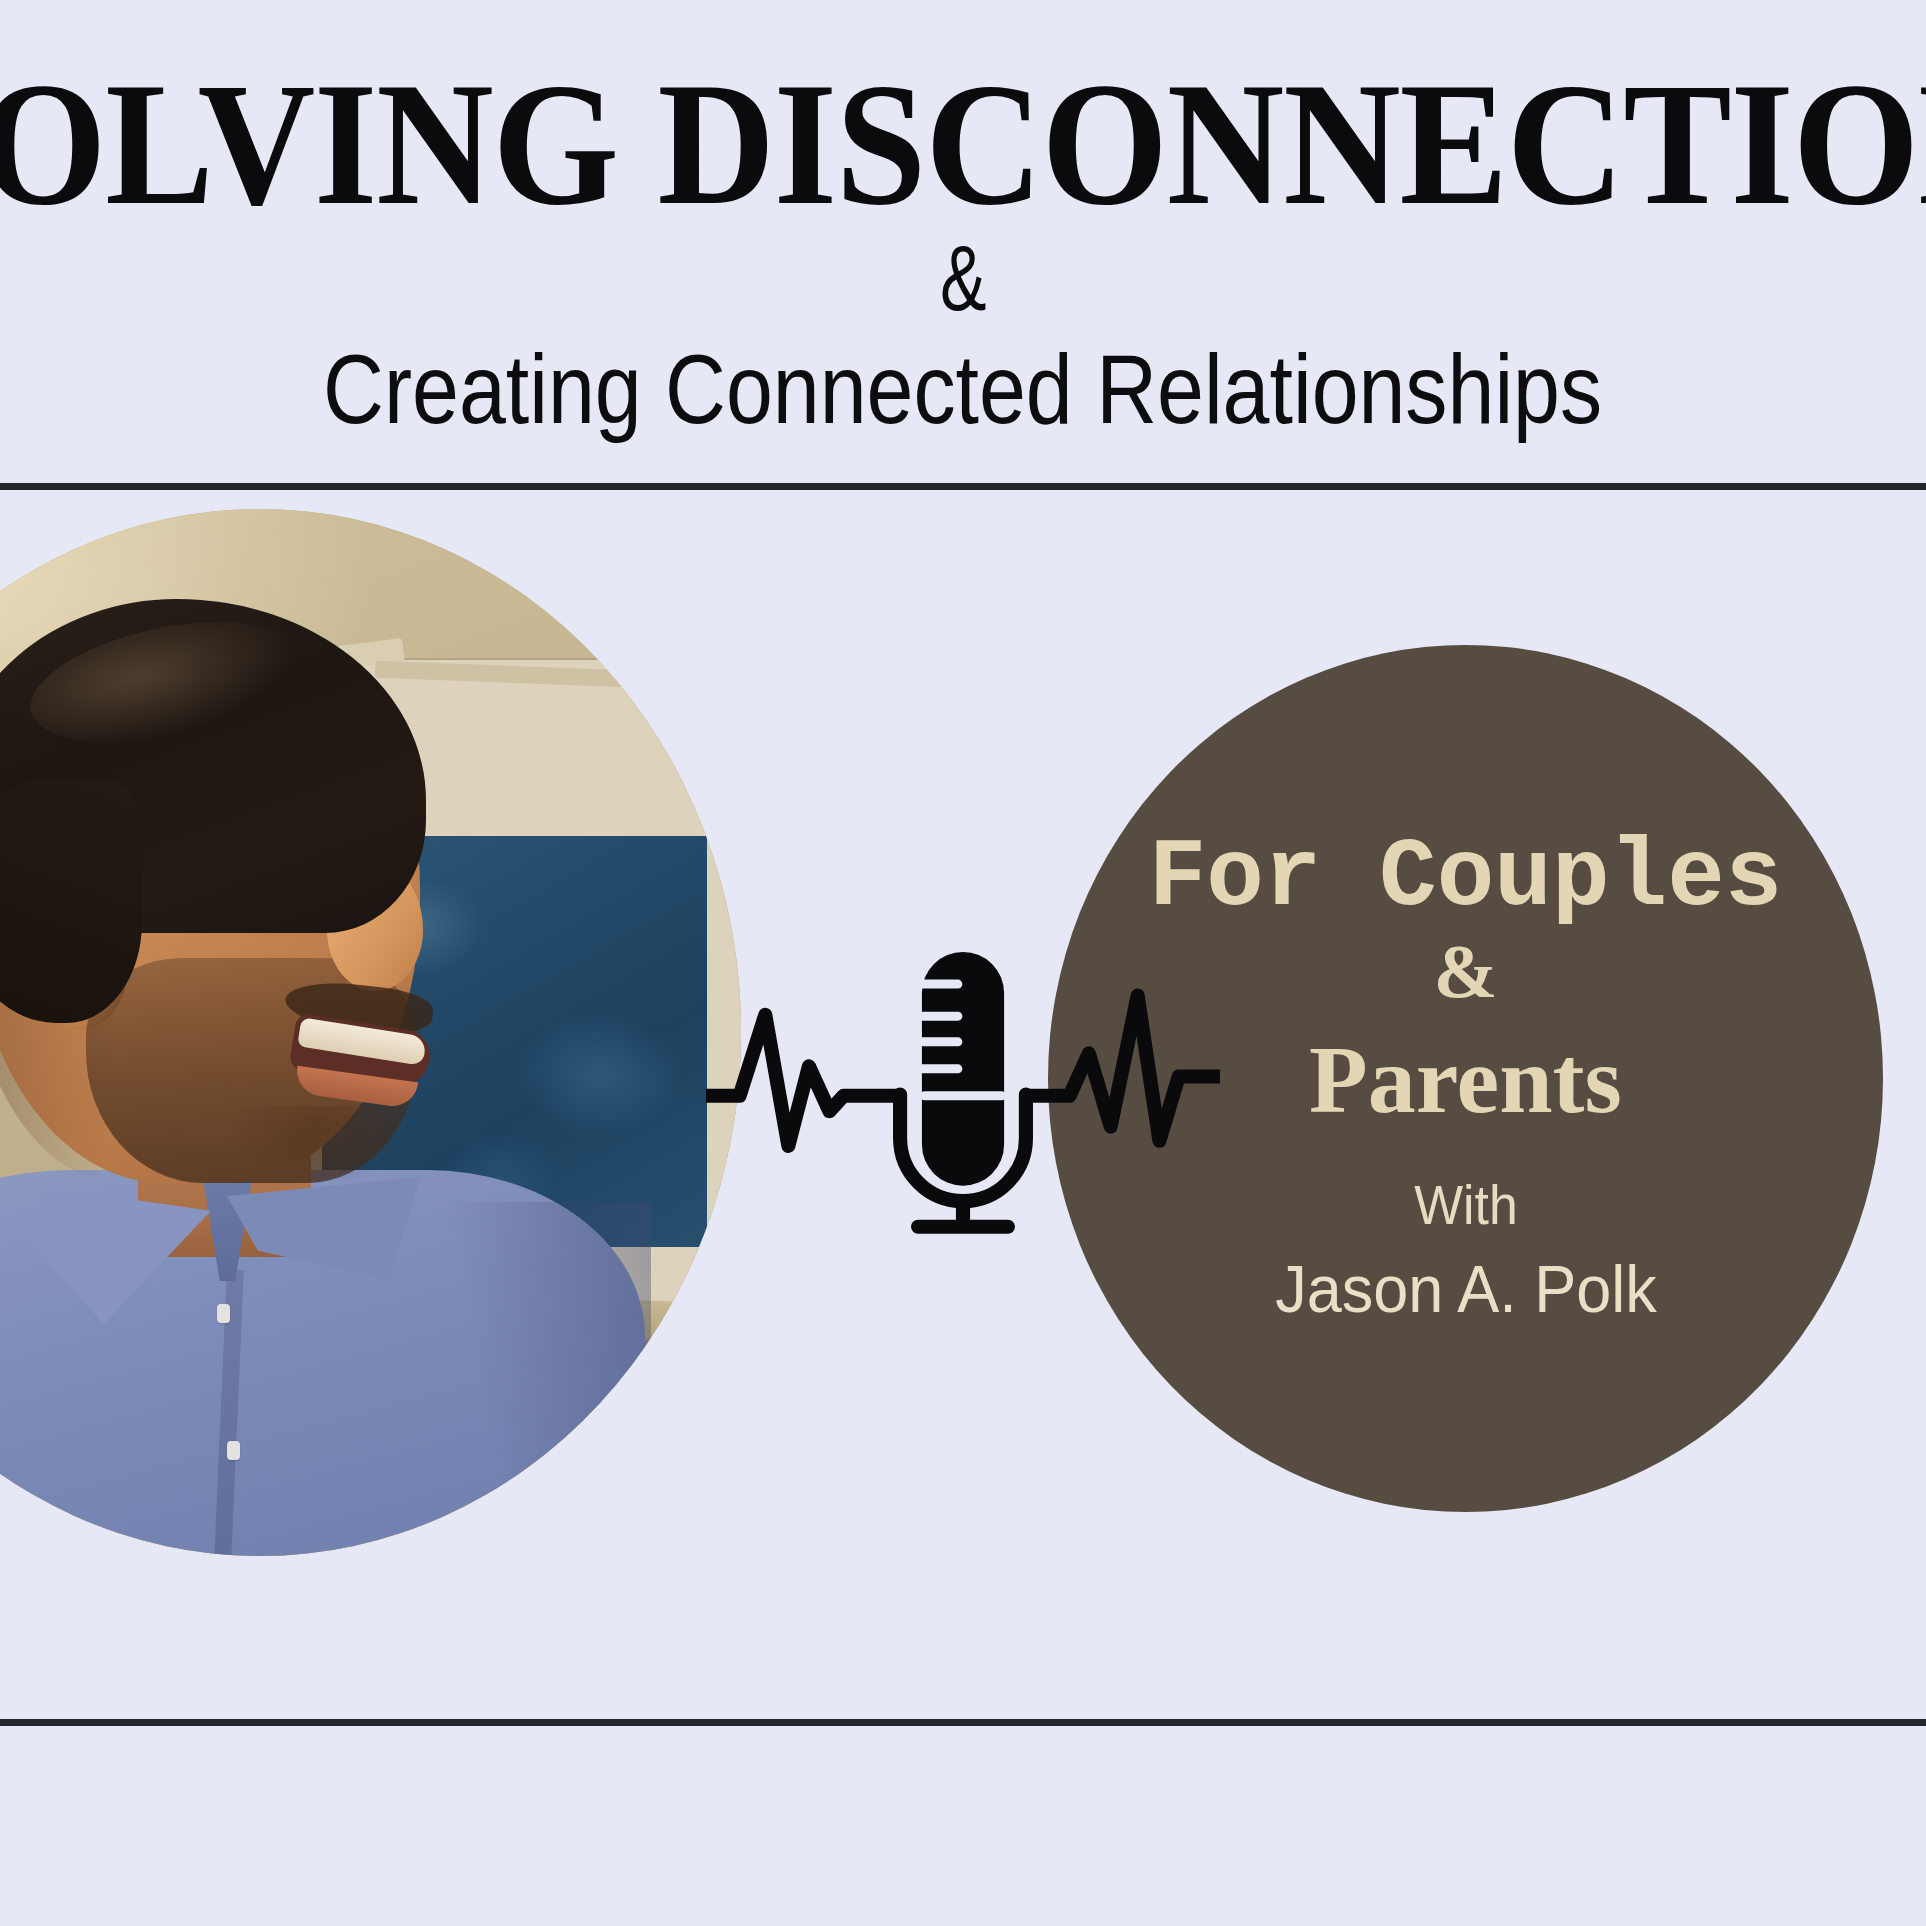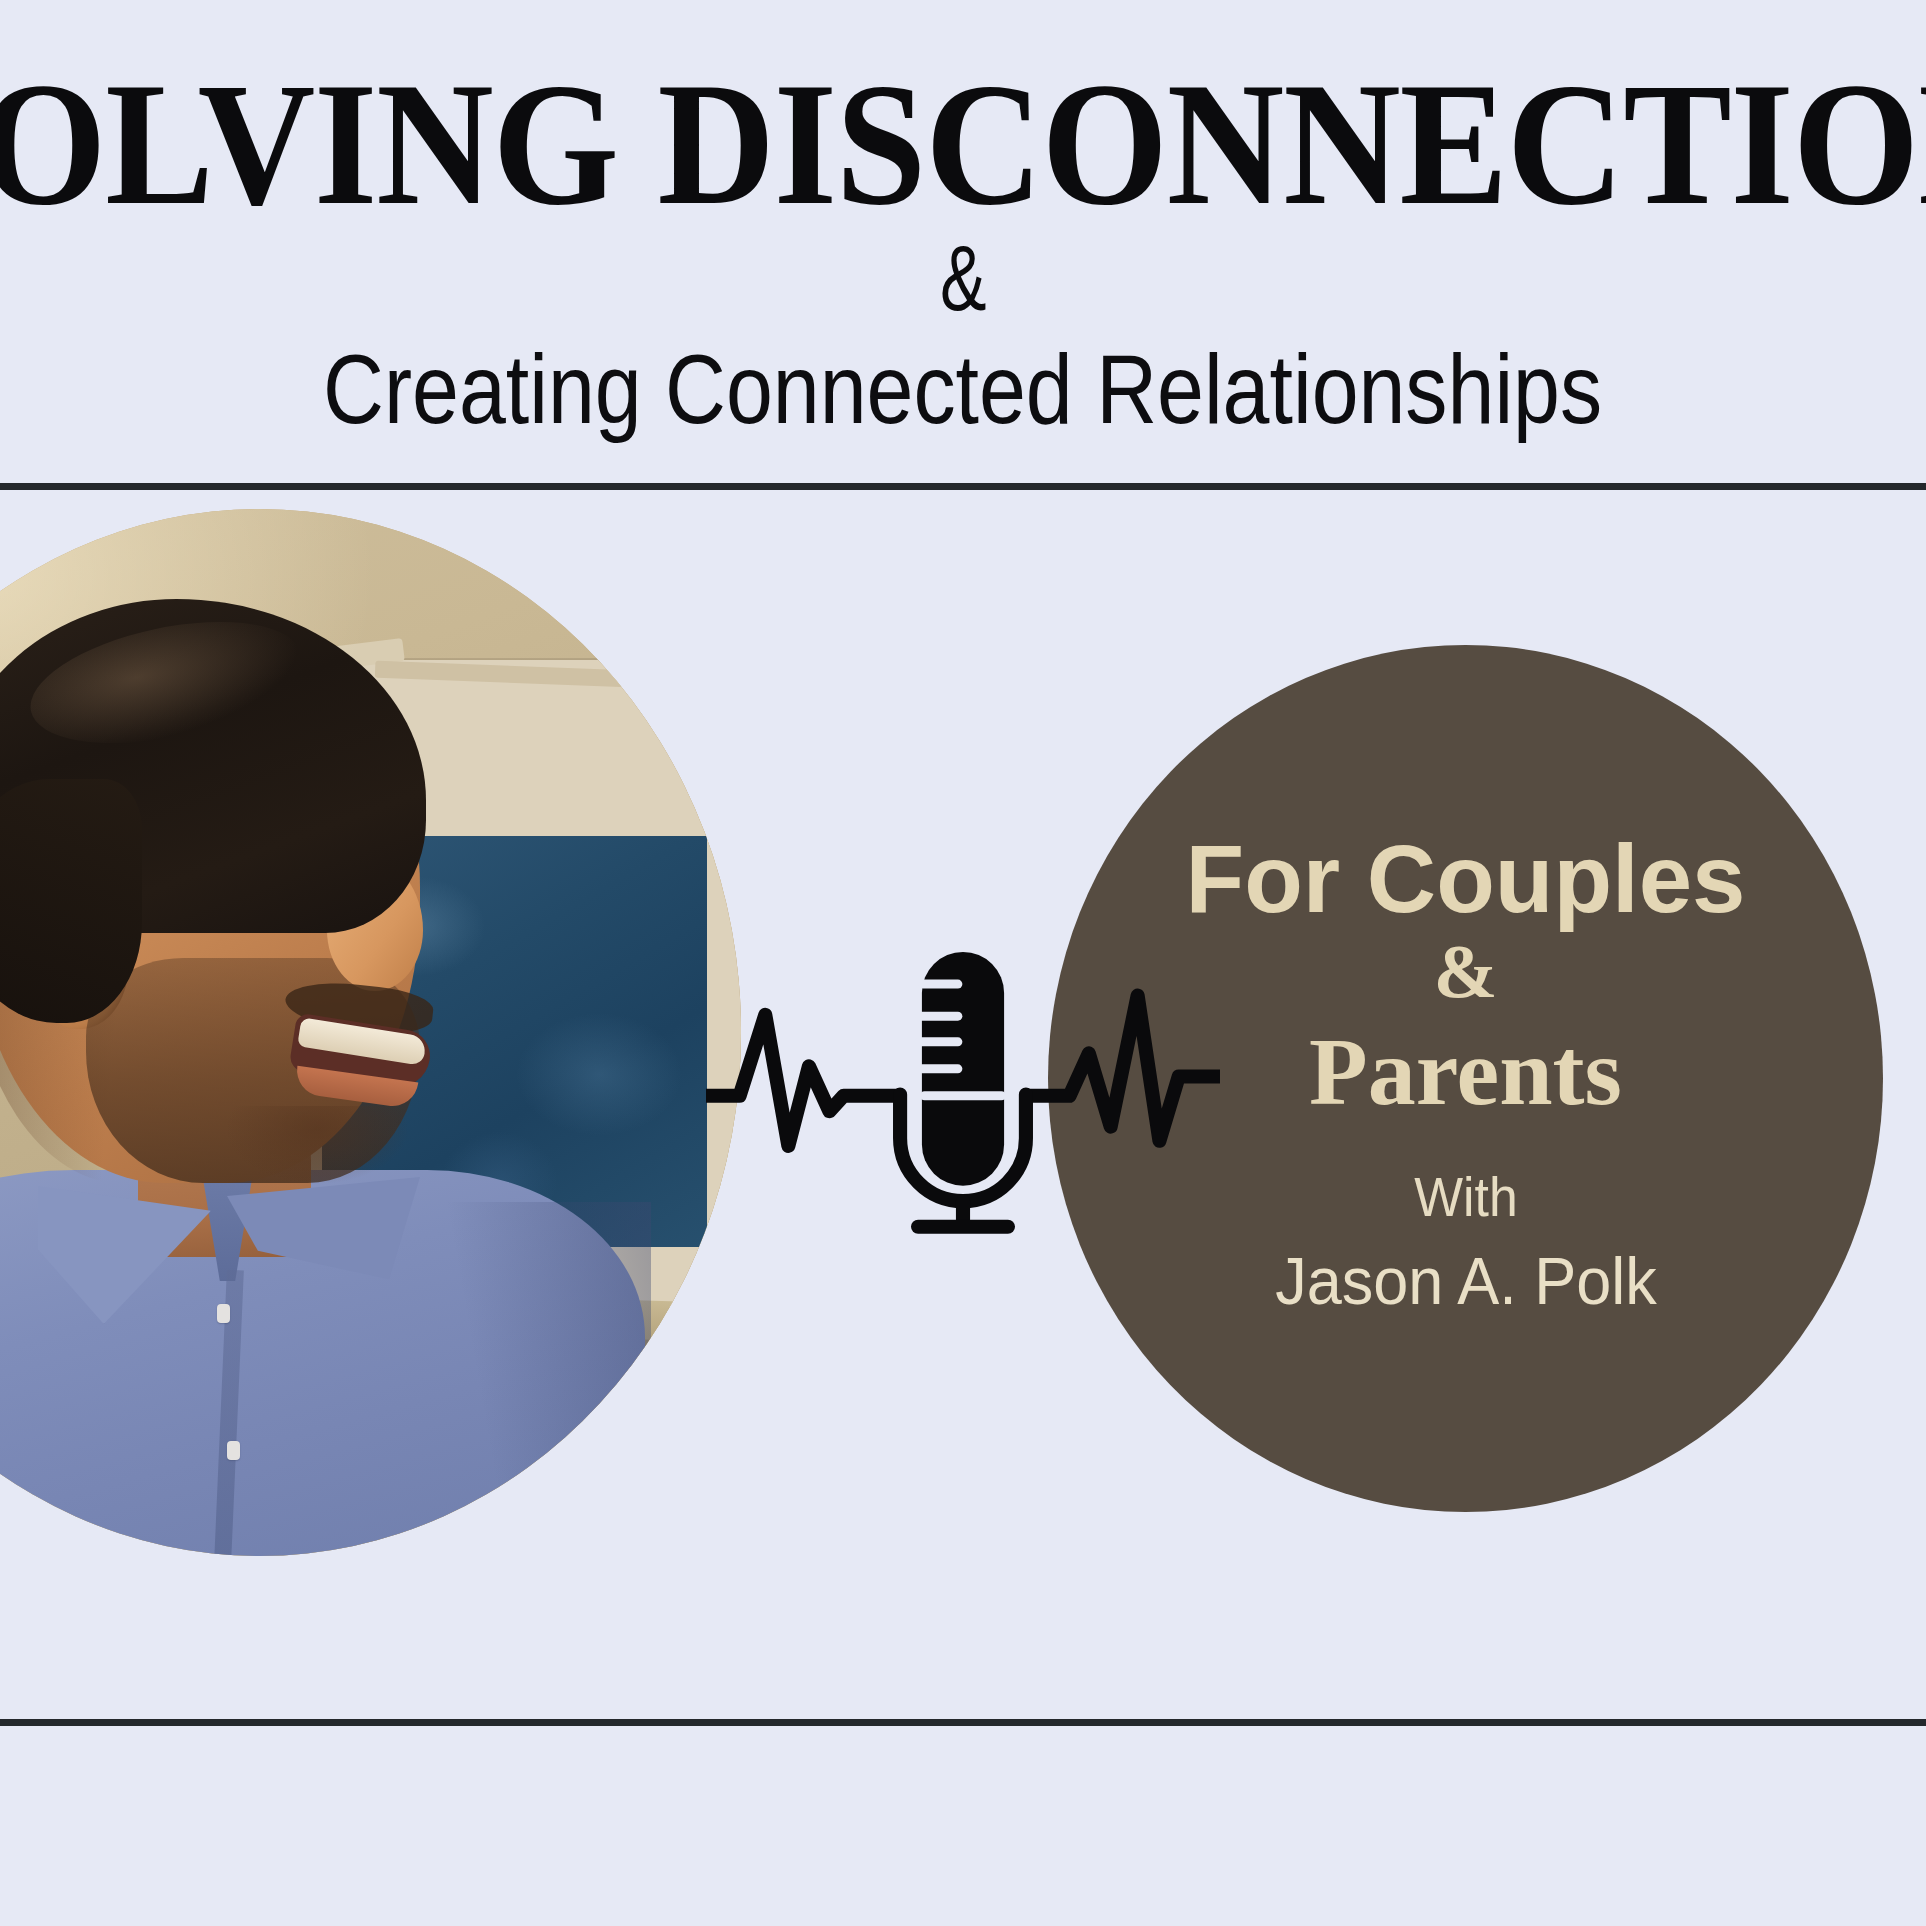--- a/index.html
+++ b/index.html
@@ -290,37 +290,37 @@
     height: 867px;
     border-radius: 50%;
     background: #564c41;
     display: flex;
     flex-direction: column;
     align-items: center;
     justify-content: flex-start;
   }
   .bc-line1 {
     margin-top: 186px;
-    font-family: Liberation Sans, sans-serif;
+    font-family: Liberation Mono, monospace;
     font-weight: 700;
     font-size: 96px;
     line-height: 1.0;
     color: #e3d6b5;
     white-space: nowrap;
   }
   .bc-amp {
     margin-top: 6.4px;
     font-family: "Liberation Serif", "DejaVu Serif", serif;
     font-weight: 700;
     font-size: 77px;
     line-height: 1.0;
     color: #e3d6b5;
   }
   .bc-line2 {
-    margin-top: 14px;
+    margin-top: 22px;
     font-family: "Liberation Serif", "DejaVu Serif", serif;
     font-weight: 700;
     font-size: 96px;
     line-height: 1.0;
     color: #e3d6b5;
   }
   .bc-with {
     margin-top: 50px;
     font-family: "Liberation Sans", sans-serif;
     font-weight: 300;

